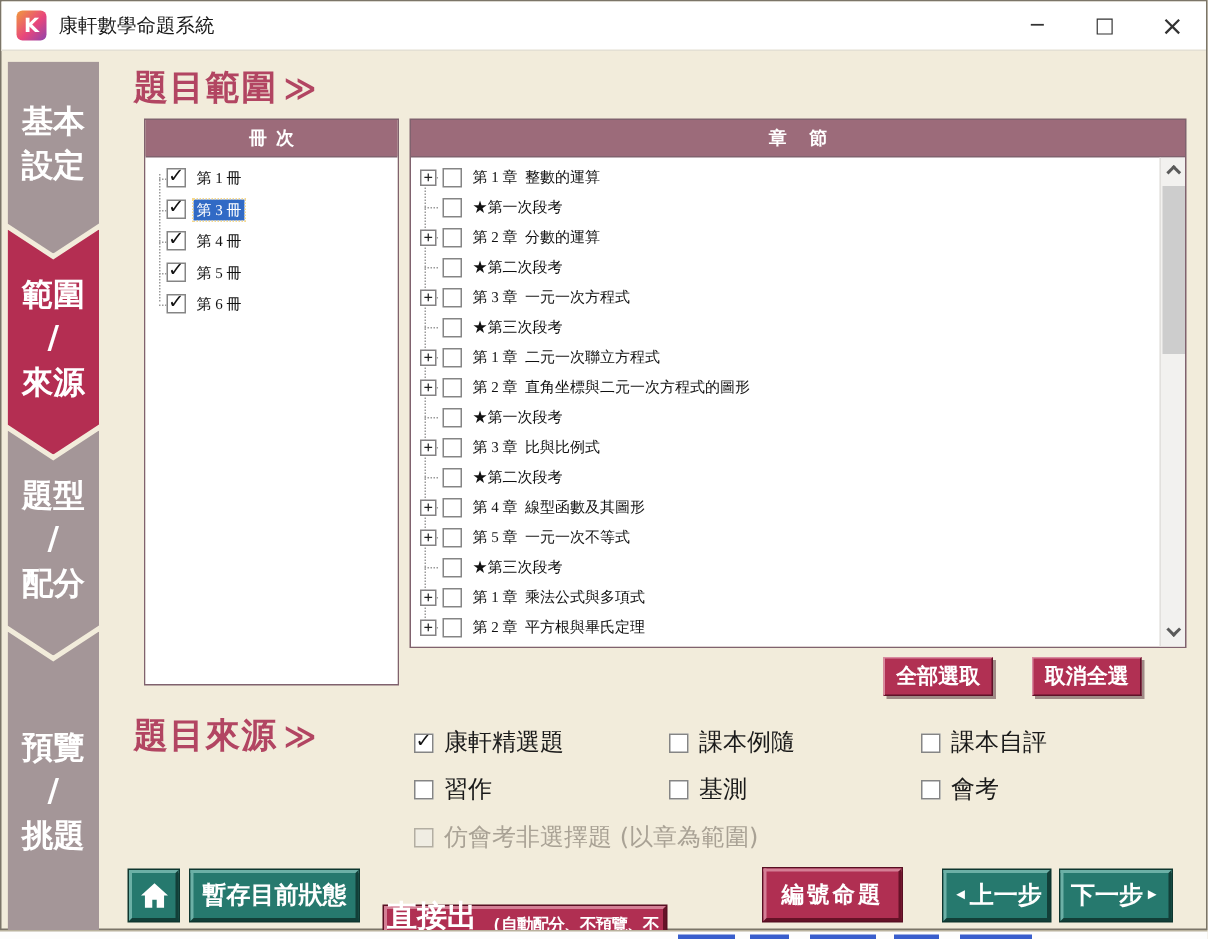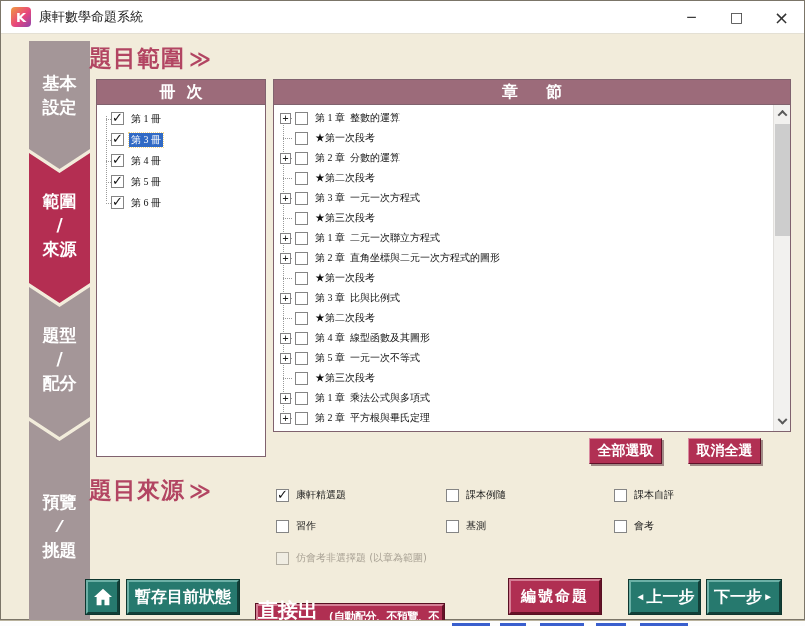--- a/index.html
+++ b/index.html
@@ -14,47 +14,47 @@
     display:flex; align-items:center; border-bottom:1px solid #e4e0d4; }
   .app-logo { width:20px; height:20px; margin-left:10px; border-radius:4px;
     background:linear-gradient(135deg,#f09a3e 0%,#e8467c 55%,#8e44ad 100%);
     color:#fff; font-weight:bold; font-size:13px; display:flex; align-items:center; justify-content:center; }
   .app-title { margin-left:8px; font-size:13px; color:#1a1a1a; }
   .win-controls { margin-left:auto; display:flex; height:100%; }
   .win-btn { width:45px; height:100%; display:flex; align-items:center; justify-content:center;
     font-size:14px; color:#333; cursor:default; }
 
   
-  .side-seg { position:absolute; left:28px; width:61px; color:#fff; font-weight:bold;
-    font-size:17px; line-height:1.4; text-align:center; display:flex; align-items:center;
+  .side-seg { position:absolute; left:4px; width:61px; color:#fff; font-weight:bold;
+    font-size:21px; line-height:1.4; text-align:center; display:flex; align-items:center;
     justify-content:center; white-space:pre-line; }
   .seg-inactive { background:#a49698; }
   .seg-active   { background:#b42e52; }
   .seg-1 { top:40px;  height:128px; padding-bottom:18px;
     clip-path:polygon(0 0,100% 0,100% calc(100% - 20px),50% 100%,0 calc(100% - 20px)); }
   .seg-2 { top:152px; height:150px; padding-top:8px; padding-bottom:12px;
     clip-path:polygon(0 0,50% 20px,100% 0,100% calc(100% - 20px),50% 100%,0 calc(100% - 20px)); }
   .seg-3 { top:286px; height:150px; padding-top:8px; padding-bottom:12px;
     clip-path:polygon(0 0,50% 20px,100% 0,100% calc(100% - 20px),50% 100%,0 calc(100% - 20px)); }
   .seg-4 { top:420px; height:200px; padding-top:14px; 
-    clip-path:polygon(0 0,50% 20px,100% 0,100% 100%,0 100%);font-family:Liberation Mono, monospace; }
+    clip-path:polygon(0 0,50% 20px,100% 0,100% 100%,0 100%); }
 
   
   .sec-heading { position:absolute; font-size:23px; font-weight:bold; color:#b24562;
     letter-spacing:1px; }
   .sec-heading .chev { font-size:21px; margin-left:4px; }
   .h-range  { left:88px; top:42px; }
   .h-source { left:88px; top:474px; }
 
   
   .panel { position:absolute; border:1px solid #80626e; }
   .panel-volume  { left:95px;  top:78px; width:170px; height:378px; }
   .panel-chapter { left:272px; top:78px; width:518px; height:353px; }
-  .panel-header { height:24px; background:#9c6b7a; color:#fff; font-size:16px; font-weight:bold;
-    display:flex; align-items:center; justify-content:center; }
+  .panel-header { height:24px; background:#9c6b7a; color:#fff; font-size:12px; font-weight:bold;
+    display:flex; align-items:center; justify-content:center;font-family:Liberation Serif, serif; }
   .panel-body { position:absolute; left:0; right:0; top:24px; bottom:0; background:#fff;
     border-top:1px solid #80626e; overflow:hidden; }
   .tree { position:absolute; left:0; top:3px; right:0; }
   .tree::before { content:''; position:absolute; left:9px; top:8px; bottom:12px;
     border-left:1px dotted #9a9a9a; }
   .trow { position:relative; display:flex; align-items:center; height:20px; padding-left:6px; }
   .vol .trow { height:21px; }
   .trow::before { content:''; position:absolute; left:9px; top:50%; width:9px;
     border-top:1px dotted #9a9a9a; }
   .expand-box { position:relative; z-index:1; width:11px; height:11px; border:1px solid #848284;
@@ -86,21 +86,21 @@
   .btn-sel { position:absolute; top:437px; width:73px; height:26px; background:#b13053; color:#fff;
     font-size:14px; font-weight:bold; display:flex; align-items:center; justify-content:center;
     border:1px solid; border-color:#d98aa0 #5f1128 #5f1128 #d98aa0;
     box-shadow:2px 2px 0 rgba(60,20,30,.45); cursor:pointer; }
   .btn-select-all   { left:588px; }
   .btn-deselect-all { left:687px; }
 
   
   .src-item { position:absolute; display:flex; align-items:center; height:18px; }
   .src-item .cb { margin-right:7px; }
-  .src-label { font-size:10px; color:#1a1a1a; }
+  .src-label { font-size:16px; color:#1a1a1a; }
   .src-item.disabled .cb { background:#f0ede3; border-color:#b3aea2; }
   .src-item.disabled .src-label { color:#a9a295; }
 
   
   .btn-teal, .btn-crimson { position:absolute; display:flex; align-items:center;
     justify-content:center; color:#fff; font-weight:bold; cursor:pointer;font-family:Liberation Mono, monospace; }
   .btn-teal { background:#26796e; border:2px solid; border-color:#6cb0a6 #123f38 #123f38 #6cb0a6;
     box-shadow:0 0 0 1px #0e362f; }
   .btn-crimson { background:#b02f52; border:2px solid; border-color:#d47f95 #661227 #661227 #d47f95;
     box-shadow:0 0 0 1px #580f22; }

